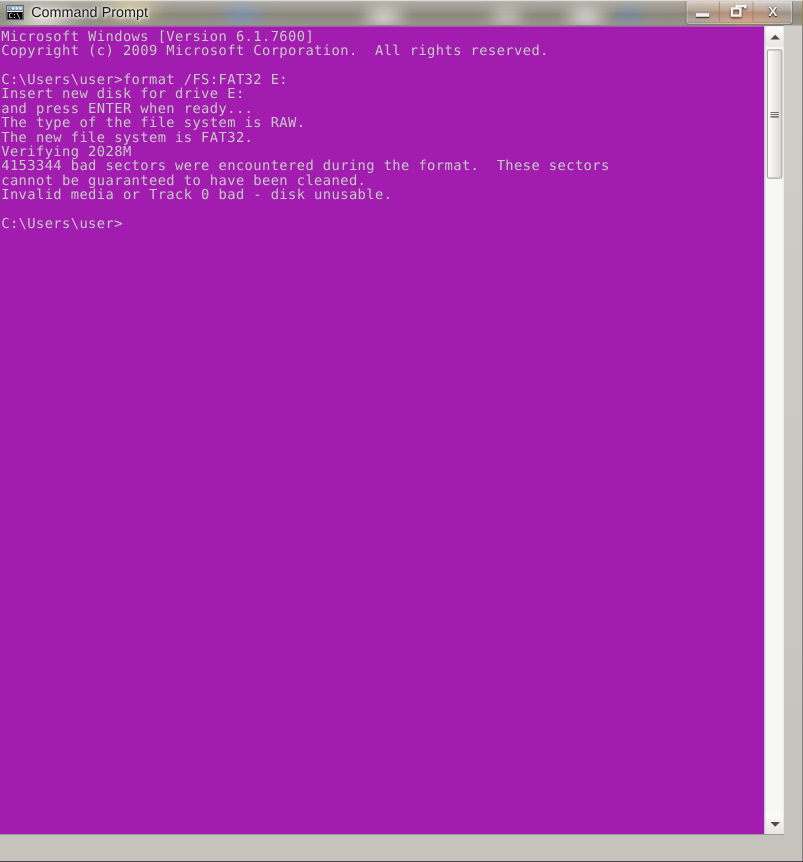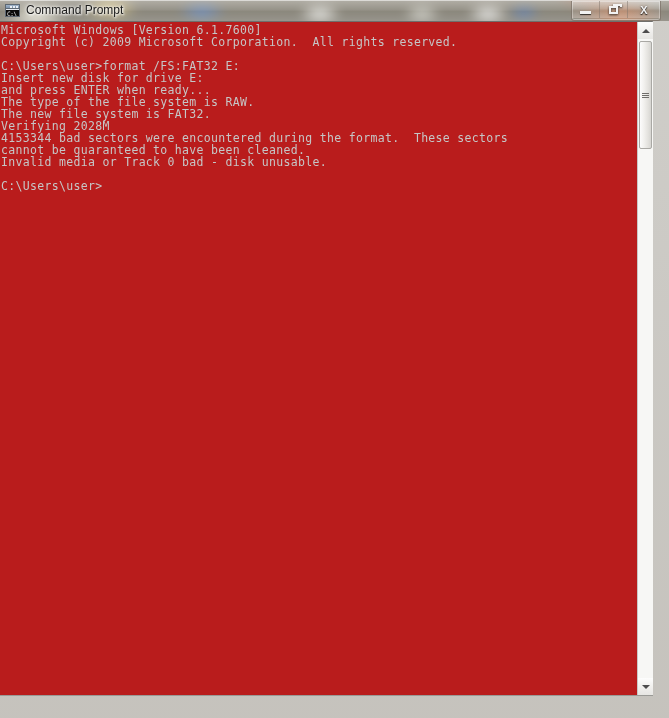--- a/index.html
+++ b/index.html
@@ -193,21 +193,21 @@
     border-left: none;
     box-sizing: border-box;
   }
 
   
   .console {
     position: absolute;
     left: 0; top: 0;
     width: 637px;
     height: 673px;
-    background: #b91c1c;
+    background: #a21caf;
     overflow: hidden;
   }
   .console-text {
     position: absolute;
     left: 1px;
     top: 2px;
     margin: 0;
     color: #c6c6c6;
     font-family: "DejaVu Sans Mono", "Liberation Mono", monospace;
     font-size: 11.5px;

